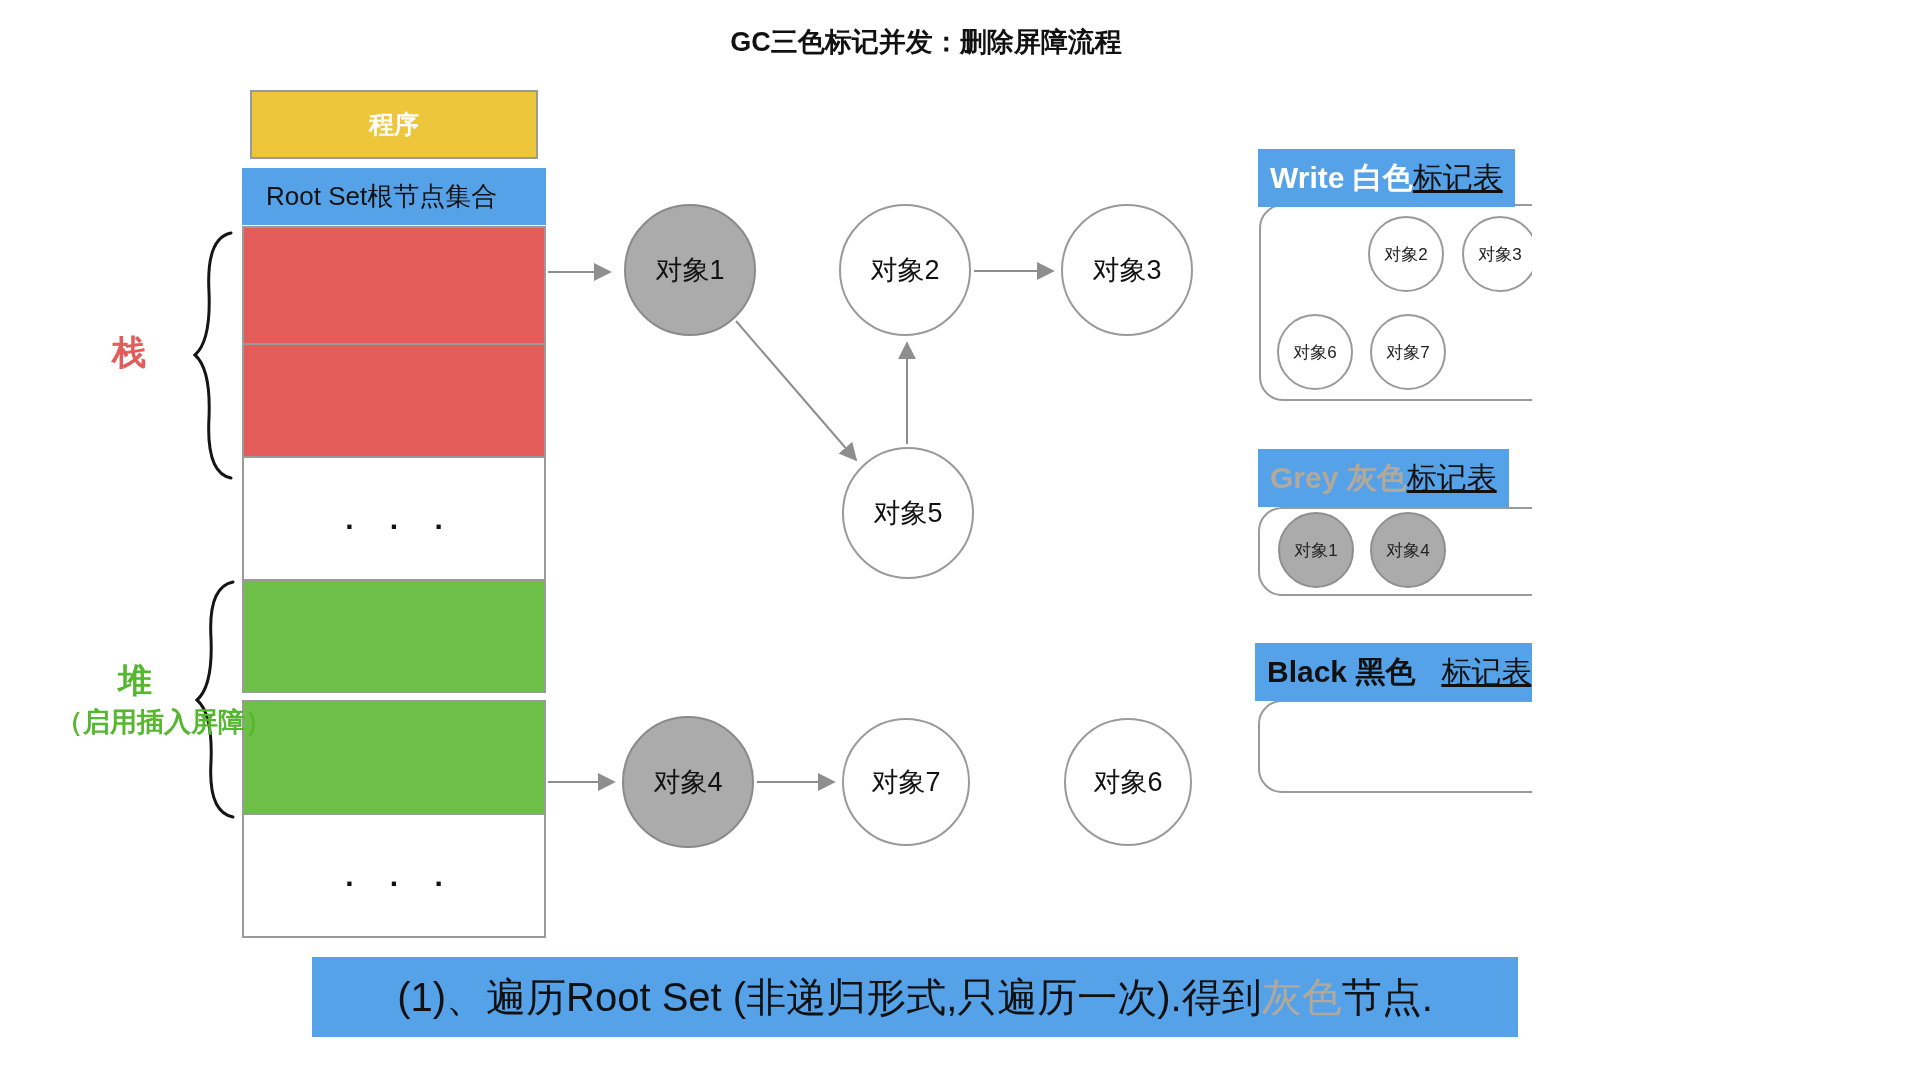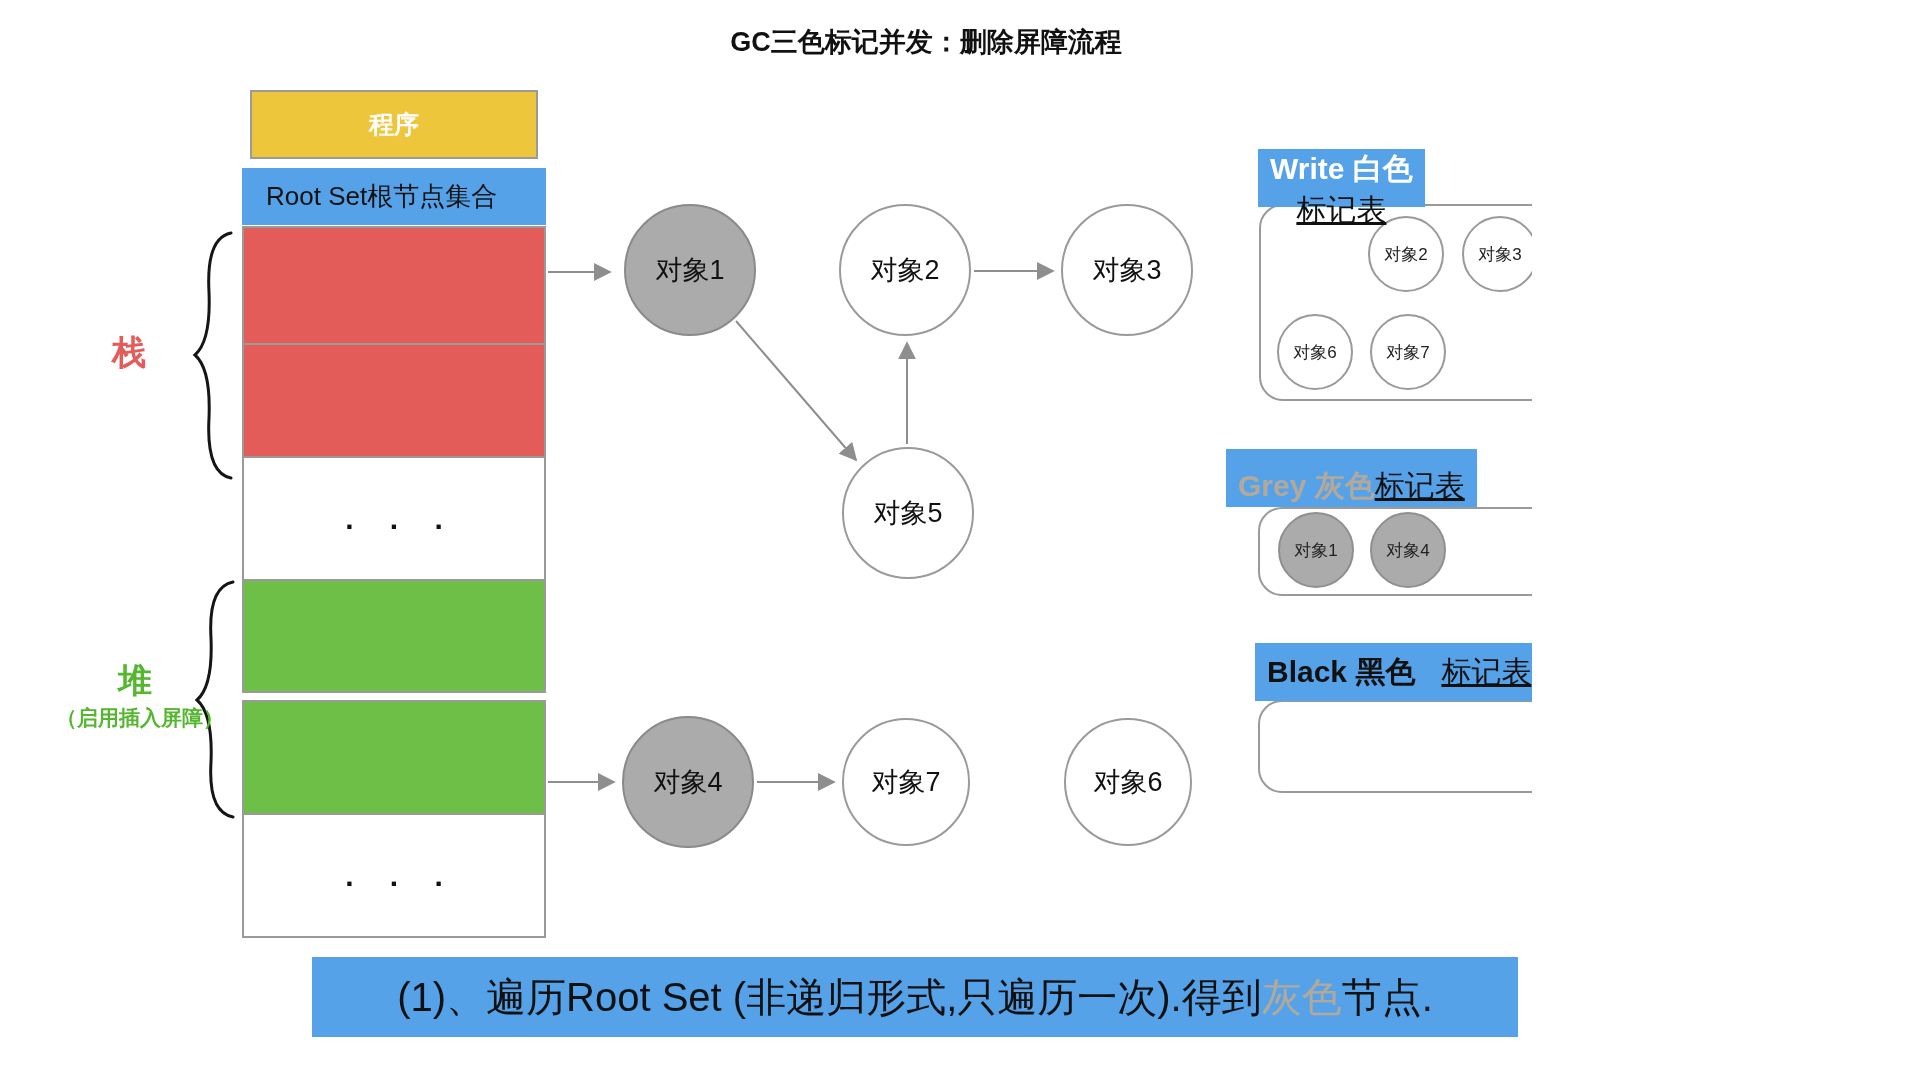--- a/index.html
+++ b/index.html
@@ -23,44 +23,44 @@
   .slot-white{background:#fff;}
   .red1{left:242px;top:226px;width:304px;height:119px;}
   .red2{left:242px;top:343px;width:304px;height:115px;}
   .white1{left:242px;top:456px;width:304px;height:125px;}
   .green1{left:242px;top:579px;width:304px;height:114px;}
   .green2{left:242px;top:700px;width:304px;height:115px;}
   .white2{left:242px;top:813px;width:304px;height:125px;}
   .dots{font-size:30px;font-weight:bold;letter-spacing:14px;color:#111;padding-left:14px;}
   .stack-label{left:112px;top:330px;font-size:34px;font-weight:bold;color:var(--stack_text);}
   .heap-label{left:118px;top:658px;font-size:34px;font-weight:bold;color:var(--heap_text);}
-  .heap-sublabel{left:56px;top:704px;font-size:21px;font-weight:bold;color:var(--heap_text);}
+  .heap-sublabel{left:56px;top:704px;font-size:27px;font-weight:bold;color:var(--heap_text);}
   
   .node{
     border-radius:50%;display:flex;align-items:center;justify-content:center;
     font-size:27px;color:#111;background:#fff;border:2px solid var(--border_grey);
   }
   .node.grey{background:var(--node_grey);border-color:#8a8a8a;}
   .n1{left:624px;top:204px;width:132px;height:132px;}
   .n2{left:839px;top:204px;width:132px;height:132px;}
   .n3{left:1061px;top:204px;width:132px;height:132px;}
   .n5{left:842px;top:447px;width:132px;height:132px;}
   .n4{left:622px;top:716px;width:132px;height:132px;}
   .n7{left:842px;top:718px;width:128px;height:128px;}
   .n6{left:1064px;top:718px;width:128px;height:128px;}
   
   .tbl-header{
     background:var(--blue);height:58px;display:flex;align-items:center;
     padding:0 12px;font-size:30px;white-space:nowrap;z-index:3;
   }
   .tbl-header .en{font-weight:bold;margin-right:0;}
   .tbl-header .cn{color:#111;font-weight:normal;text-decoration:underline;}
-  .hdr-white{left:1258px;top:149px;flex-direction:column;}
+  .hdr-white{left:1258px;top:149px;}
   .hdr-white .en{color:#ffffff;}
-  .hdr-grey{left:1226px;top:449px;align-items:flex-end;}
+  .hdr-grey{left:1258px;top:449px;}
   .hdr-grey .en{color:var(--grey_text);}
   .hdr-black{left:1255px;top:643px;gap:26px;}
   .hdr-black .en{color:#111;}
   .tbl-box{border:2px solid var(--border_grey);border-radius:24px;background:#fff;z-index:1;}
   .box-white{left:1259px;top:204px;width:494px;height:197px;}
   .box-grey{left:1258px;top:507px;width:495px;height:89px;}
   .box-black{left:1258px;top:700px;width:494px;height:93px;}
   .mini{
     border-radius:50%;width:76px;height:76px;display:flex;align-items:center;justify-content:center;
     font-size:17px;background:#fff;border:2px solid var(--border_grey);z-index:2;color:#222;

